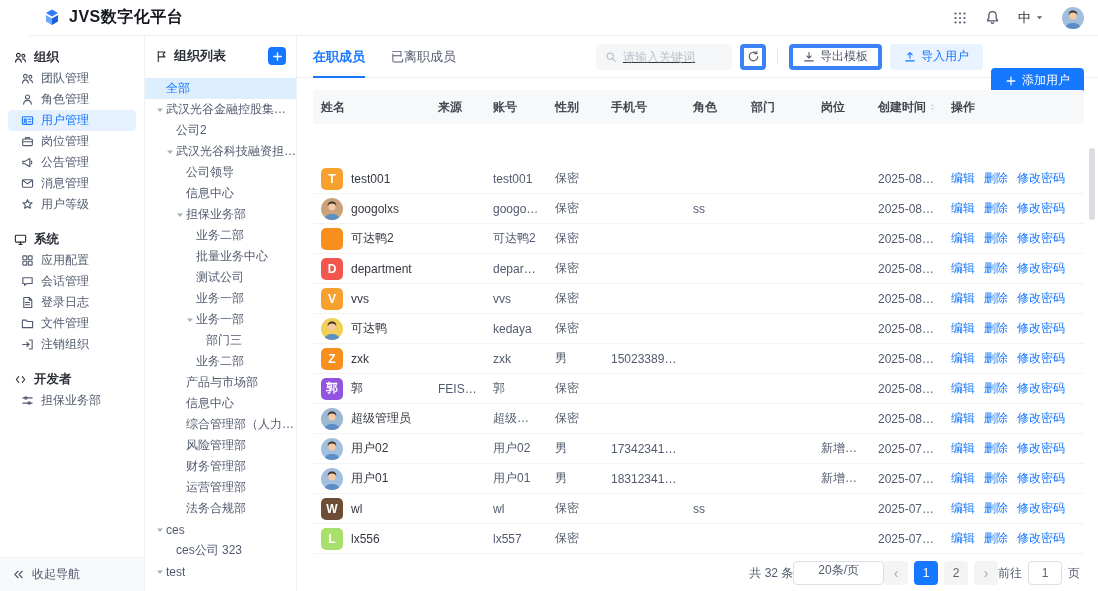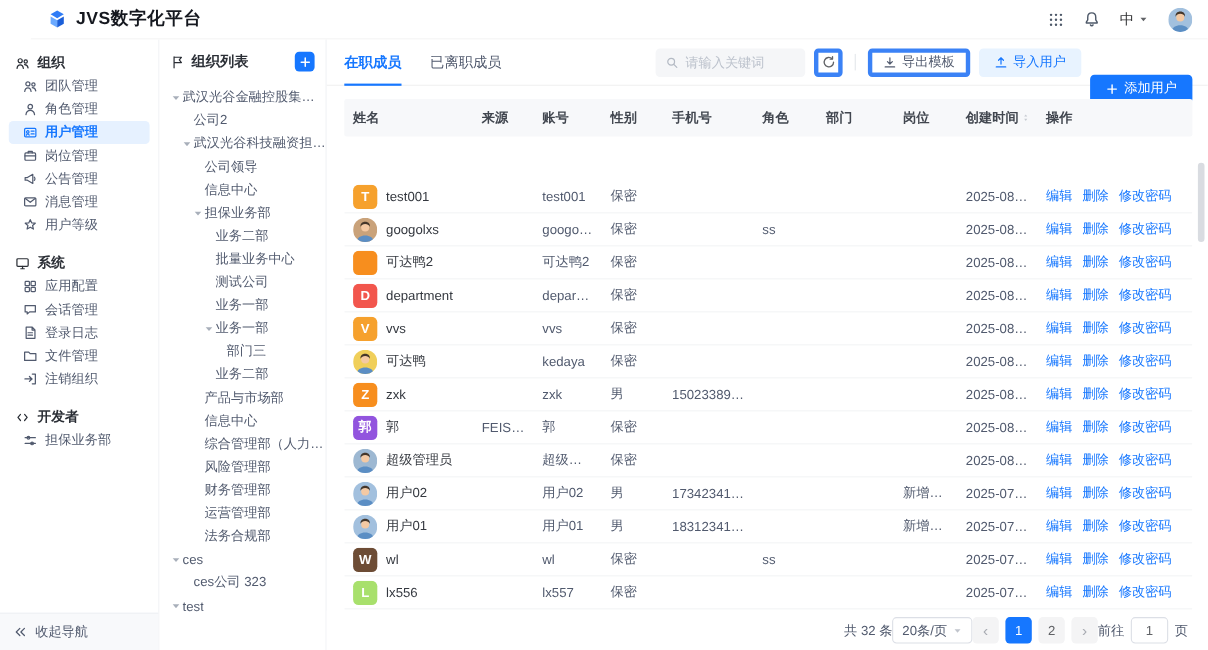--- a/index.html
+++ b/index.html
@@ -20,21 +20,21 @@
   .avatar-round svg{display:block;}
 
   .body{flex:1;display:flex;min-height:0;background:#fff;}
 
   
   .sidebar{width:145px;flex:0 0 145px;border-right:1px solid #eef0f3;display:flex;flex-direction:column;background:#fff;}
   .nav{flex:1;overflow:hidden;padding:10px 8px 0 8px;}
   .nav-group{margin-bottom:13px;}
   .nav-group-header{display:flex;align-items:center;gap:7px;height:22px;padding:0 6px;color:#2b2f36;font-size:12.5px;font-weight:bold;cursor:pointer;}
   .nav-item{display:flex;align-items:center;gap:7px;height:21px;padding:0 6px 0 13px;color:var(--text2);font-size:12px;border-radius:4px;cursor:pointer;white-space:nowrap;}
-  .nav-item.active{background:#e6f1ff;color:var(--blue);font-weight:bold;}
+  .nav-item.active{background:#e6f1ff;color:var(--blue);}
   .icon12{display:inline-flex;flex:0 0 13px;}
   .icon12 svg{width:13px;height:13px;display:block;stroke:currentColor;fill:none;stroke-width:1.2;stroke-linecap:round;stroke-linejoin:round;}
   .sidebar-footer{height:34px;flex:0 0 34px;border-top:1px solid #eef0f3;display:flex;align-items:center;gap:7px;padding:0 12px;color:var(--text2);background:#f8f9fb;cursor:pointer;}
 
   
   .orgpanel{width:152px;flex:0 0 152px;border-right:1px solid #eef0f3;background:#fff;display:flex;flex-direction:column;}
   .org-header{height:40px;flex:0 0 40px;display:flex;align-items:center;justify-content:space-between;padding:0 10px 0 10px;}
   .org-title-wrap{display:flex;align-items:center;gap:6px;color:#2b2f36;}
   .org-title{font-size:13px;font-weight:bold;}
   .org-add-btn{width:18px;height:18px;border-radius:4px;background:var(--blue);color:#fff;display:flex;align-items:center;justify-content:center;cursor:pointer;}
@@ -47,21 +47,21 @@
 
   
   .main{flex:1;display:flex;flex-direction:column;min-width:0;background:#fff;position:relative;}
   .main-header{height:42px;flex:0 0 42px;display:flex;align-items:stretch;justify-content:space-between;padding:0 14px 0 16px;border-bottom:1px solid var(--border);}
   .tabs{display:flex;gap:26px;}
   .tab{display:flex;align-items:center;font-size:13px;color:var(--text2);position:relative;cursor:pointer;}
   .tab.active{color:var(--blue);font-weight:bold;}
   .tab.active::after{content:"";position:absolute;left:0;right:0;bottom:-1px;height:2px;background:var(--blue);}
   .toolbar{display:flex;align-items:center;gap:8px;}
   .search-box{display:flex;align-items:center;gap:6px;width:136px;height:26px;background:#f5f6f8;border-radius:4px;padding:0 9px;color:#b4bac4;}
-  .search-box input{border:none;outline:none;background:transparent;font-size:12px;width:100%;color:#303133;font-family:inherit;}
+  .search-box input{border:none;outline:none;background:transparent;font-size:12px;width:100%;color:#303133;font-family:inherit;text-decoration:underline;}
   .search-box input::placeholder{color:#bcc2cc;}
   .btn{height:26px;display:inline-flex;align-items:center;gap:5px;padding:0 10px;border-radius:4px;font-size:12px;cursor:pointer;border:4px solid #3b82f6;background:#fff;color:var(--text2);white-space:nowrap;}
   .btn.square{width:26px;padding:0;justify-content:center;}
   .btn.light-blue{background:#e8f3ff;border-color:#e8f3ff;color:var(--blue);}
   .btn.primary{background:var(--blue);border-color:var(--blue);color:#fff;margin-top:48px;}
   .toolbar-divider{width:1px;height:15px;background:#e3e6ea;margin:0 3px;}
 
   
   .table-wrap{flex:1;min-height:0;display:flex;flex-direction:column;padding:12px 14px 0 16px;gap:40px;}
   .thead{display:flex;align-items:center;height:34px;flex:0 0 34px;background:#f7f8fa;border-radius:2px;}
@@ -71,21 +71,21 @@
   .td{padding:0 8px;font-size:12px;color:var(--text2);white-space:nowrap;overflow:hidden;text-overflow:ellipsis;}
   .name-cell{display:flex;align-items:center;gap:8px;color:#34383f;}
   .avatar{width:22px;height:22px;border-radius:5px;display:flex;align-items:center;justify-content:center;color:#fff;font-size:12px;font-weight:bold;flex:0 0 22px;overflow:hidden;}
   .avatar.photo{border-radius:50%;}
   .avatar.photo svg{display:block;}
   .actions a{color:var(--blue);text-decoration:none;margin-right:9px;cursor:pointer;}
   .actions a:last-child{margin-right:0;}
 
   
   .footer{height:36px;flex:0 0 36px;display:flex;align-items:center;justify-content:flex-end;padding:0 18px;font-size:12px;color:var(--text2);background:#fff;}
-  .page-size{display:flex;align-items:center;gap:5px;border:1px solid #dcdfe6;border-radius:4px;height:24px;padding:0 8px;color:var(--text2);cursor:pointer;background:#fff;}
+  .page-size{display:flex;align-items:center;gap:5px;border:1px solid #dcdfe6;border-radius:4px;height:24px;padding:0 24px;color:var(--text2);cursor:pointer;background:#fff;flex-direction:column;}
   .pager{display:flex;align-items:center;gap:6px;}
   .page-btn{min-width:24px;height:24px;border-radius:4px;display:flex;align-items:center;justify-content:center;background:#f4f4f5;color:#606266;cursor:pointer;font-size:12px;}
   .page-btn.arrow{color:#a8abb2;font-size:14px;}
   .page-btn.active{background:var(--blue);color:#fff;}
   .goto{display:flex;align-items:center;gap:6px;}
   .goto input{width:34px;height:24px;border:1px solid #dcdfe6;border-radius:4px;text-align:center;font-size:12px;color:#606266;outline:none;font-family:inherit;}
 
   .v-scrollbar{position:absolute;right:3px;top:112px;width:6px;height:72px;background:#d9dce1;border-radius:3px;}
 </style>
 </head>
@@ -317,20 +317,24 @@
           </span>
           <span class="org-title">组织列表</span>
         </div>
         <span class="org-add-btn">
           <svg width="11" height="11" viewBox="0 0 12 12" fill="none" stroke="#fff" stroke-width="1.5" stroke-linecap="round">
               <path d="M6 2v8 M2 6h8"></path>
             </svg>
         </span>
       </div>
       <div class="org-tree" id="org-tree">
+          <div class="tree-item selected" style="padding-left: 8px;">
+            <span class="tree-spacer"></span>
+            <span class="tree-label">全部</span>
+          </div>
           <div class="tree-item" style="padding-left: 8px;">
             <span class="tree-arrow">
               <svg width="8" height="8" viewBox="0 0 8 8">
                 <path d="M1 2.4h6L4 6z" fill="#a8afba"></path>
               </svg>
             </span>
             <span class="tree-label">武汉光谷金融控股集团有…</span>
           </div>
           <div class="tree-item" style="padding-left: 18px;">
             <span class="tree-spacer"></span>

